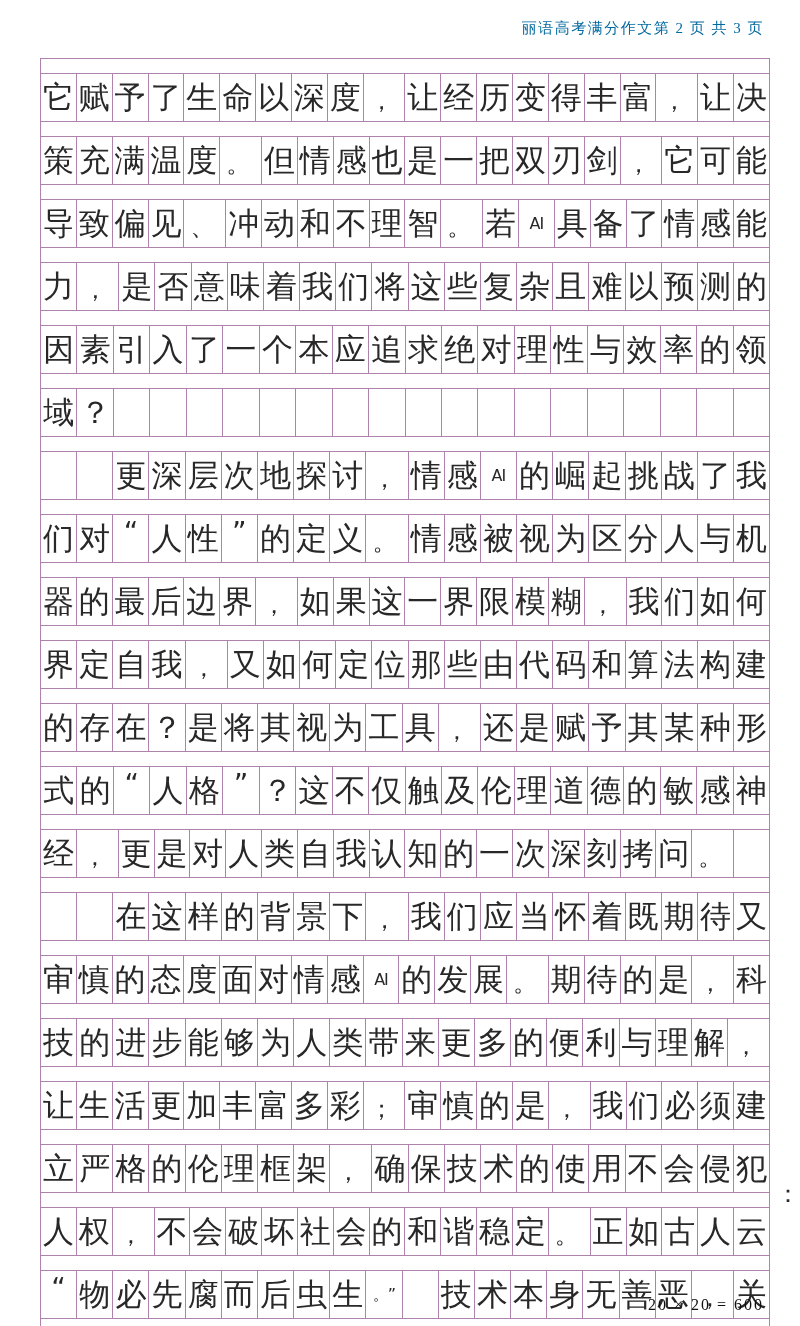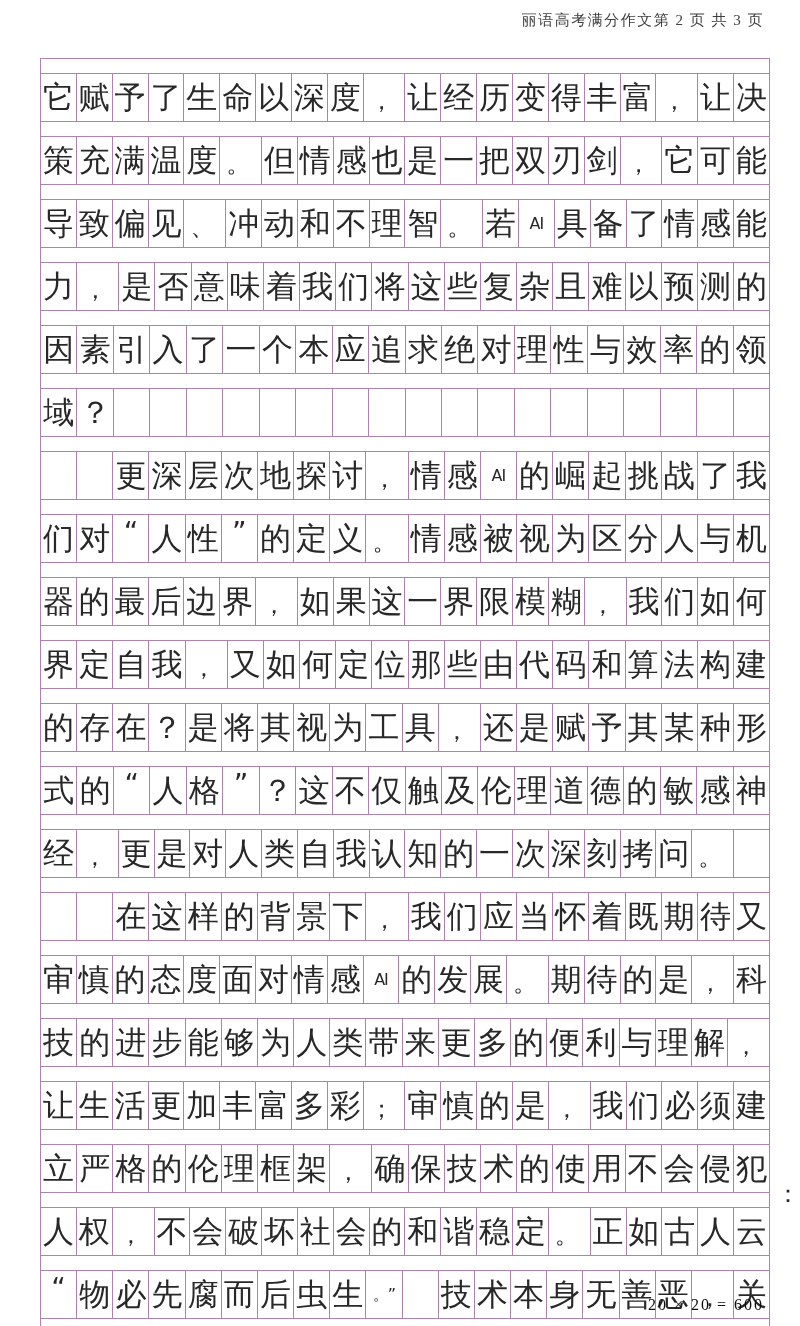--- a/index.html
+++ b/index.html
@@ -9,22 +9,22 @@
   }
   html,body{margin:0;padding:0;}
   body{
     width:800px;height:1326px;
     background:var(--page-bg);
     font-family:"DejaVu Sans", sans-serif;
     position:relative;
     overflow:hidden;
   }
   .header{
-    position:absolute;top:11px;right:36px;
-    font-size:15px;color:#404040;
+    position:absolute;top:19px;right:36px;
+    font-size:15px;color:#0369a1;
     letter-spacing:1.5px;
     font-family:"Liberation Serif","DejaVu Serif",serif;
   }
   .grid{
     position:absolute;left:40px;top:58px;width:728px;
     border:1px solid var(--line);
     background:#fff;
   }
   .gap{
     height:14px;

